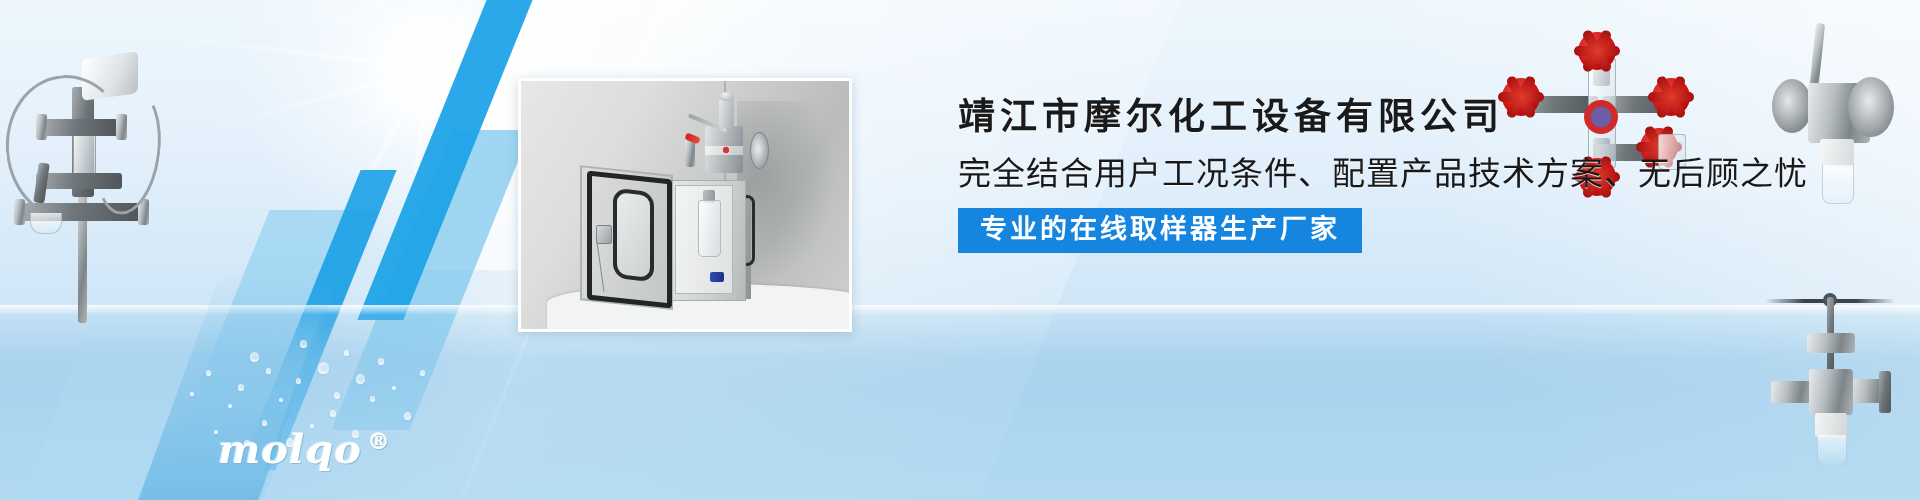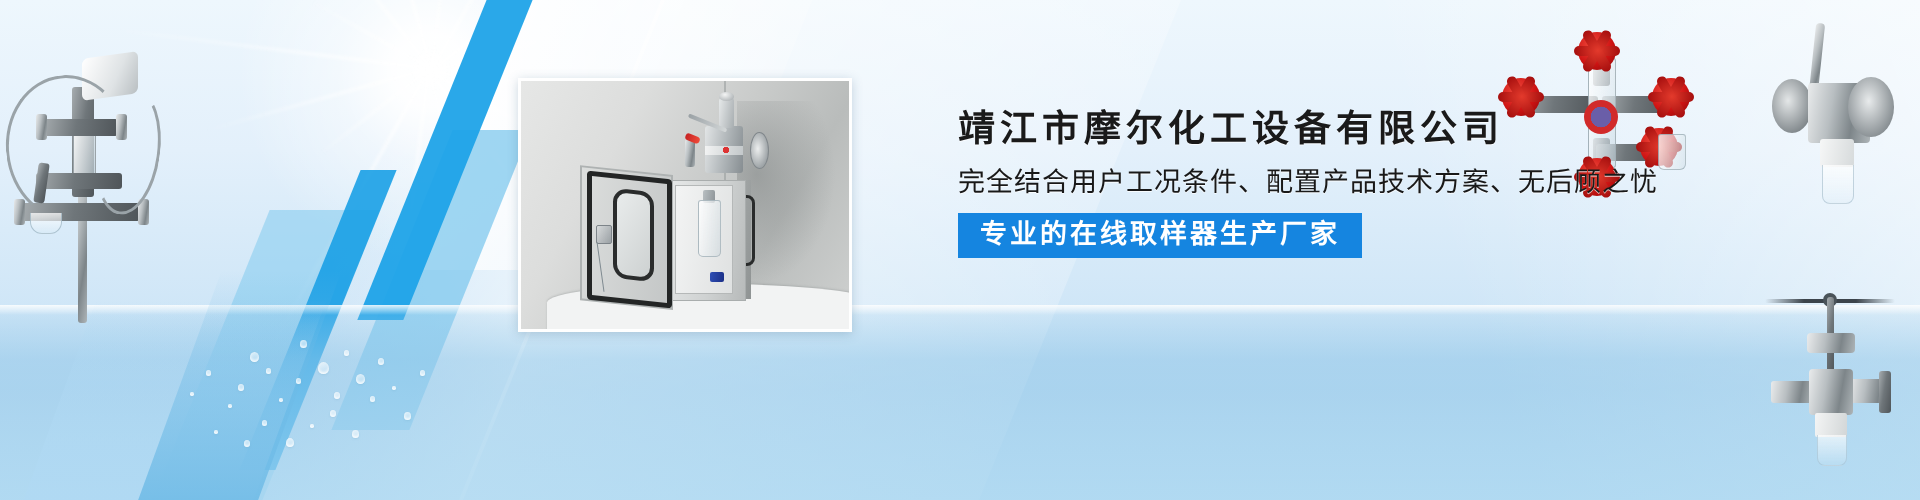--- a/index.html
+++ b/index.html
@@ -280,35 +280,35 @@
   .eqB .collar{position:absolute;left:32px;top:48px;width:48px;height:20px;border-radius:4px;}
   .eqB .body{position:absolute;left:34px;top:84px;width:44px;height:46px;border-radius:4px;}
   .eqB .armL{position:absolute;left:-4px;top:96px;width:42px;height:22px;border-radius:3px;}
   .eqB .armR{position:absolute;left:74px;top:94px;width:42px;height:24px;border-radius:3px;}
   .eqB .flR{position:absolute;left:104px;top:86px;width:12px;height:42px;border-radius:3px;}
   .eqB .cap{position:absolute;left:40px;top:128px;width:32px;height:24px;border-radius:2px;background:linear-gradient(100deg,#f4f5f5,#d2d6d7);}
   .eqB .glass{position:absolute;left:42px;top:150px;width:28px;height:30px;border-radius:0 0 8px 8px;
              background:linear-gradient(180deg,rgba(255,255,255,.65),rgba(210,232,243,.15));border:1px solid rgba(160,188,205,.55);border-top:none;}
 
   
-  .copy{position:absolute;left:958px;top:108px;width:700px;}
+  .copy{position:absolute;left:958px;top:96px;width:700px;}
   .company{
     font-family:"DejaVu Serif","Liberation Serif",serif;
     font-size:37px;font-weight:700;color:#1a1a1a;letter-spacing:5px;
     line-height:1.1;white-space:nowrap;
     text-shadow:0 1px 0 rgba(255,255,255,.7);
   }
   .headline{
     display:inline-block;margin-top:14px;
     background:#1585e0;color:#ffffff;
     font-size:39px;font-weight:700;letter-spacing:2px;
     padding:7px 16px 9px 16px;white-space:nowrap;line-height:1.05;
   }
   .subline{
-    margin-top:17px;font-size:27px;color:#191919;letter-spacing:1px;
+    margin-top:17px;font-size:33px;color:#191919;letter-spacing:1px;
     white-space:nowrap;line-height:1.2;
     text-shadow:0 1px 0 rgba(255,255,255,.75);
   }
   .tagline{
     display:inline-block;margin-top:15px;
     background:#1585e0;color:#ffffff;
     font-size:27px;font-weight:600;letter-spacing:3px;
     padding:7px 22px 8px 22px;white-space:nowrap;line-height:1.1;
   }
   .eng{
@@ -496,14 +496,17 @@
     <div class="cap"></div>
     <div class="glass"></div>
   </div>
 
   <div class="copy">
     <div class="company">靖江市摩尔化工设备有限公司</div>
     <div class="subline">完全结合用户工况条件、配置产品技术方案、无后顾之忧</div>
     <div><span class="tagline">专业的在线取样器生产厂家</span></div>
   </div>
 
+  <div class="watermark">
+    <span>molqo</span><span class="reg">®</span>
+  </div>
 
 </div>
 
 </body></html>

